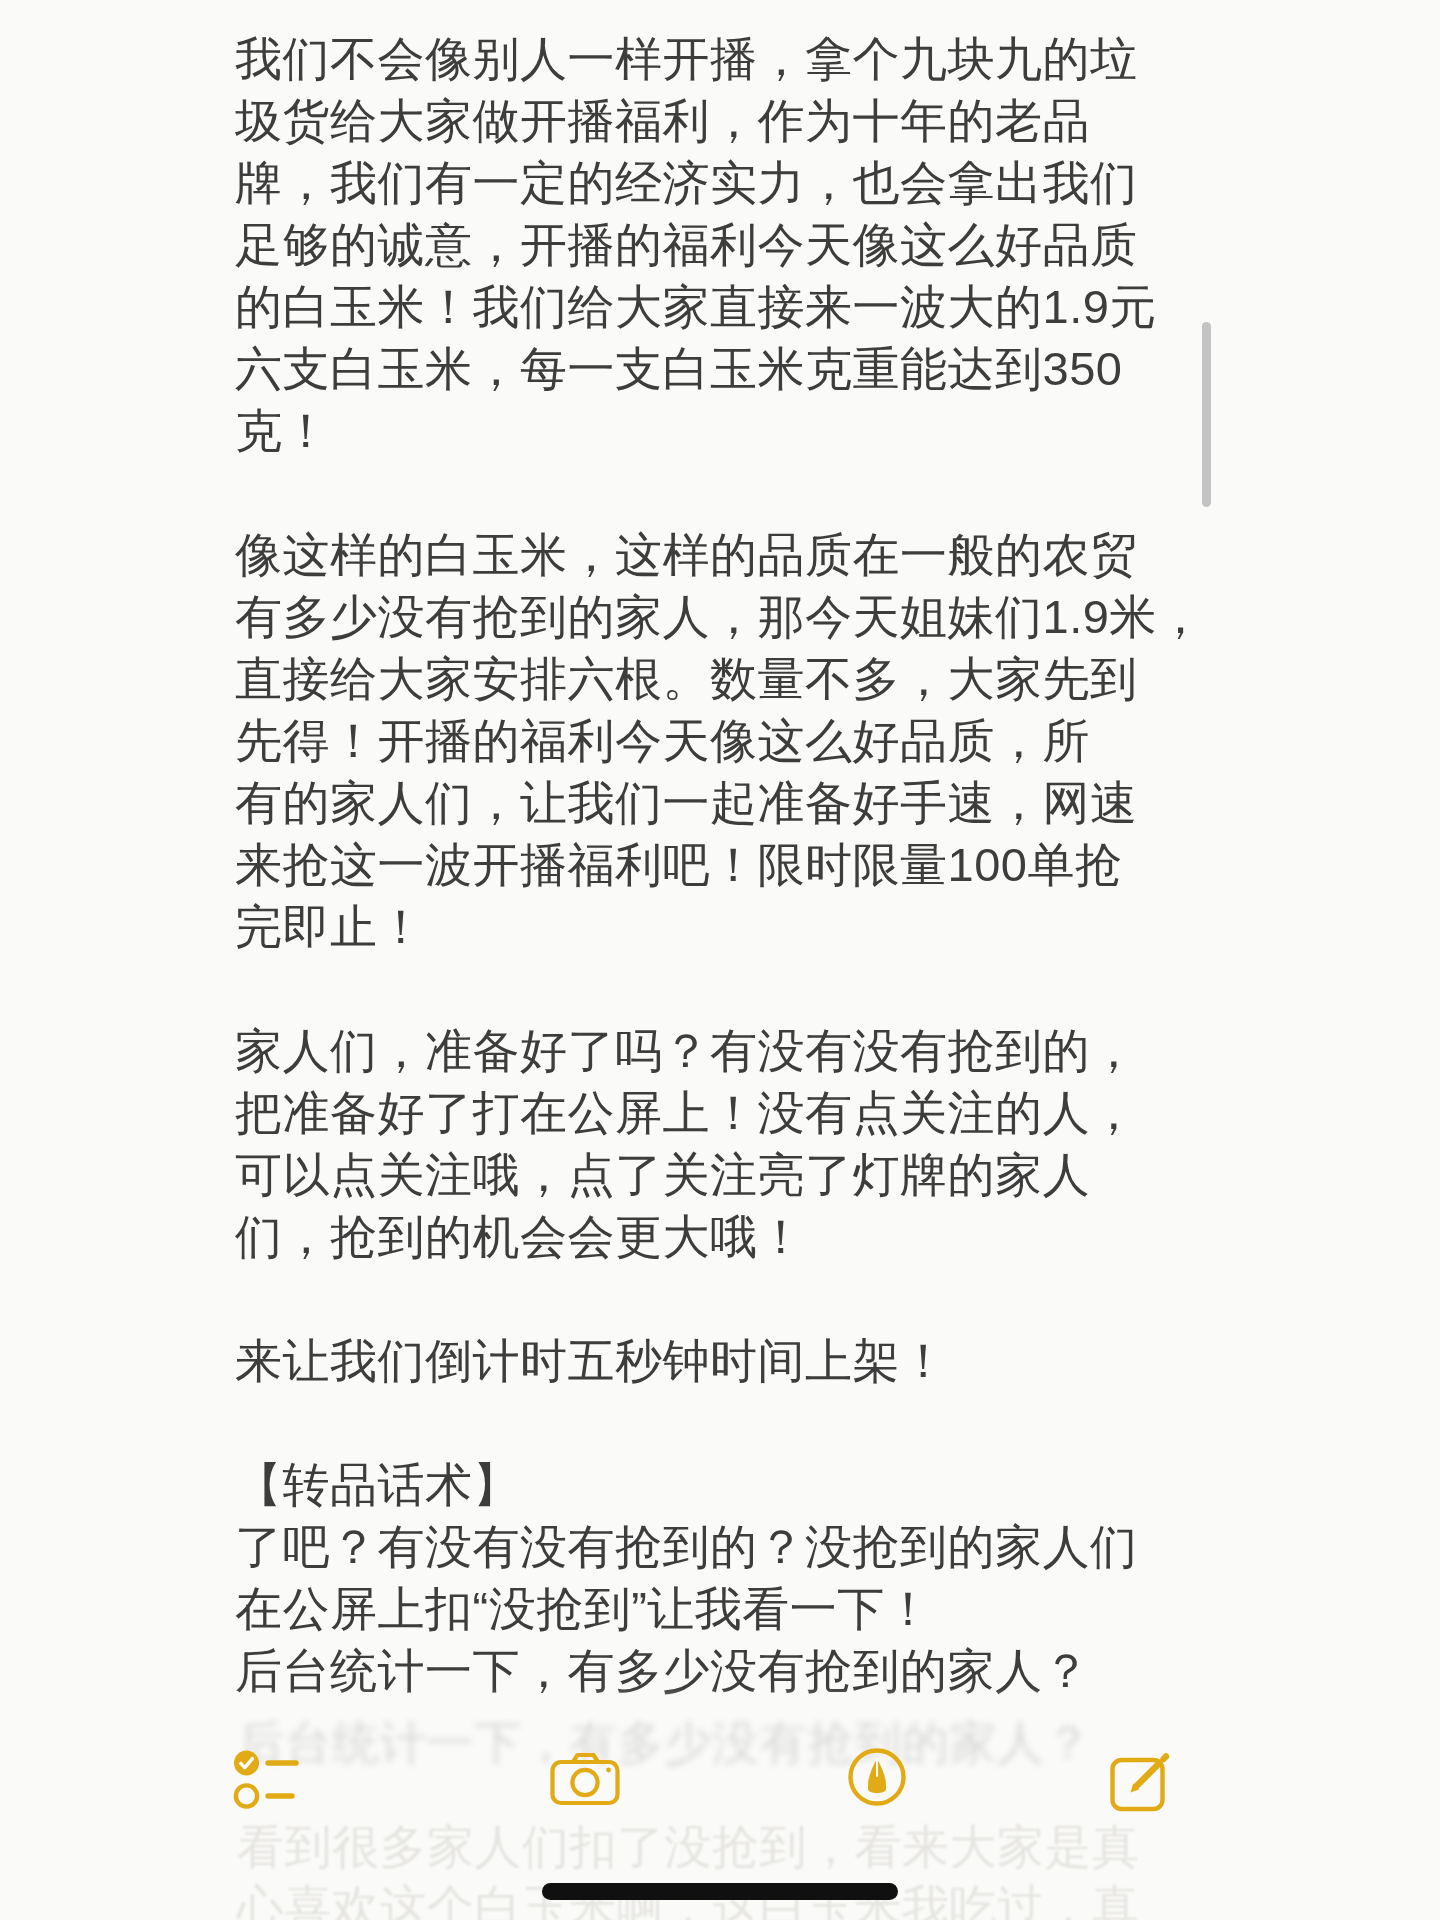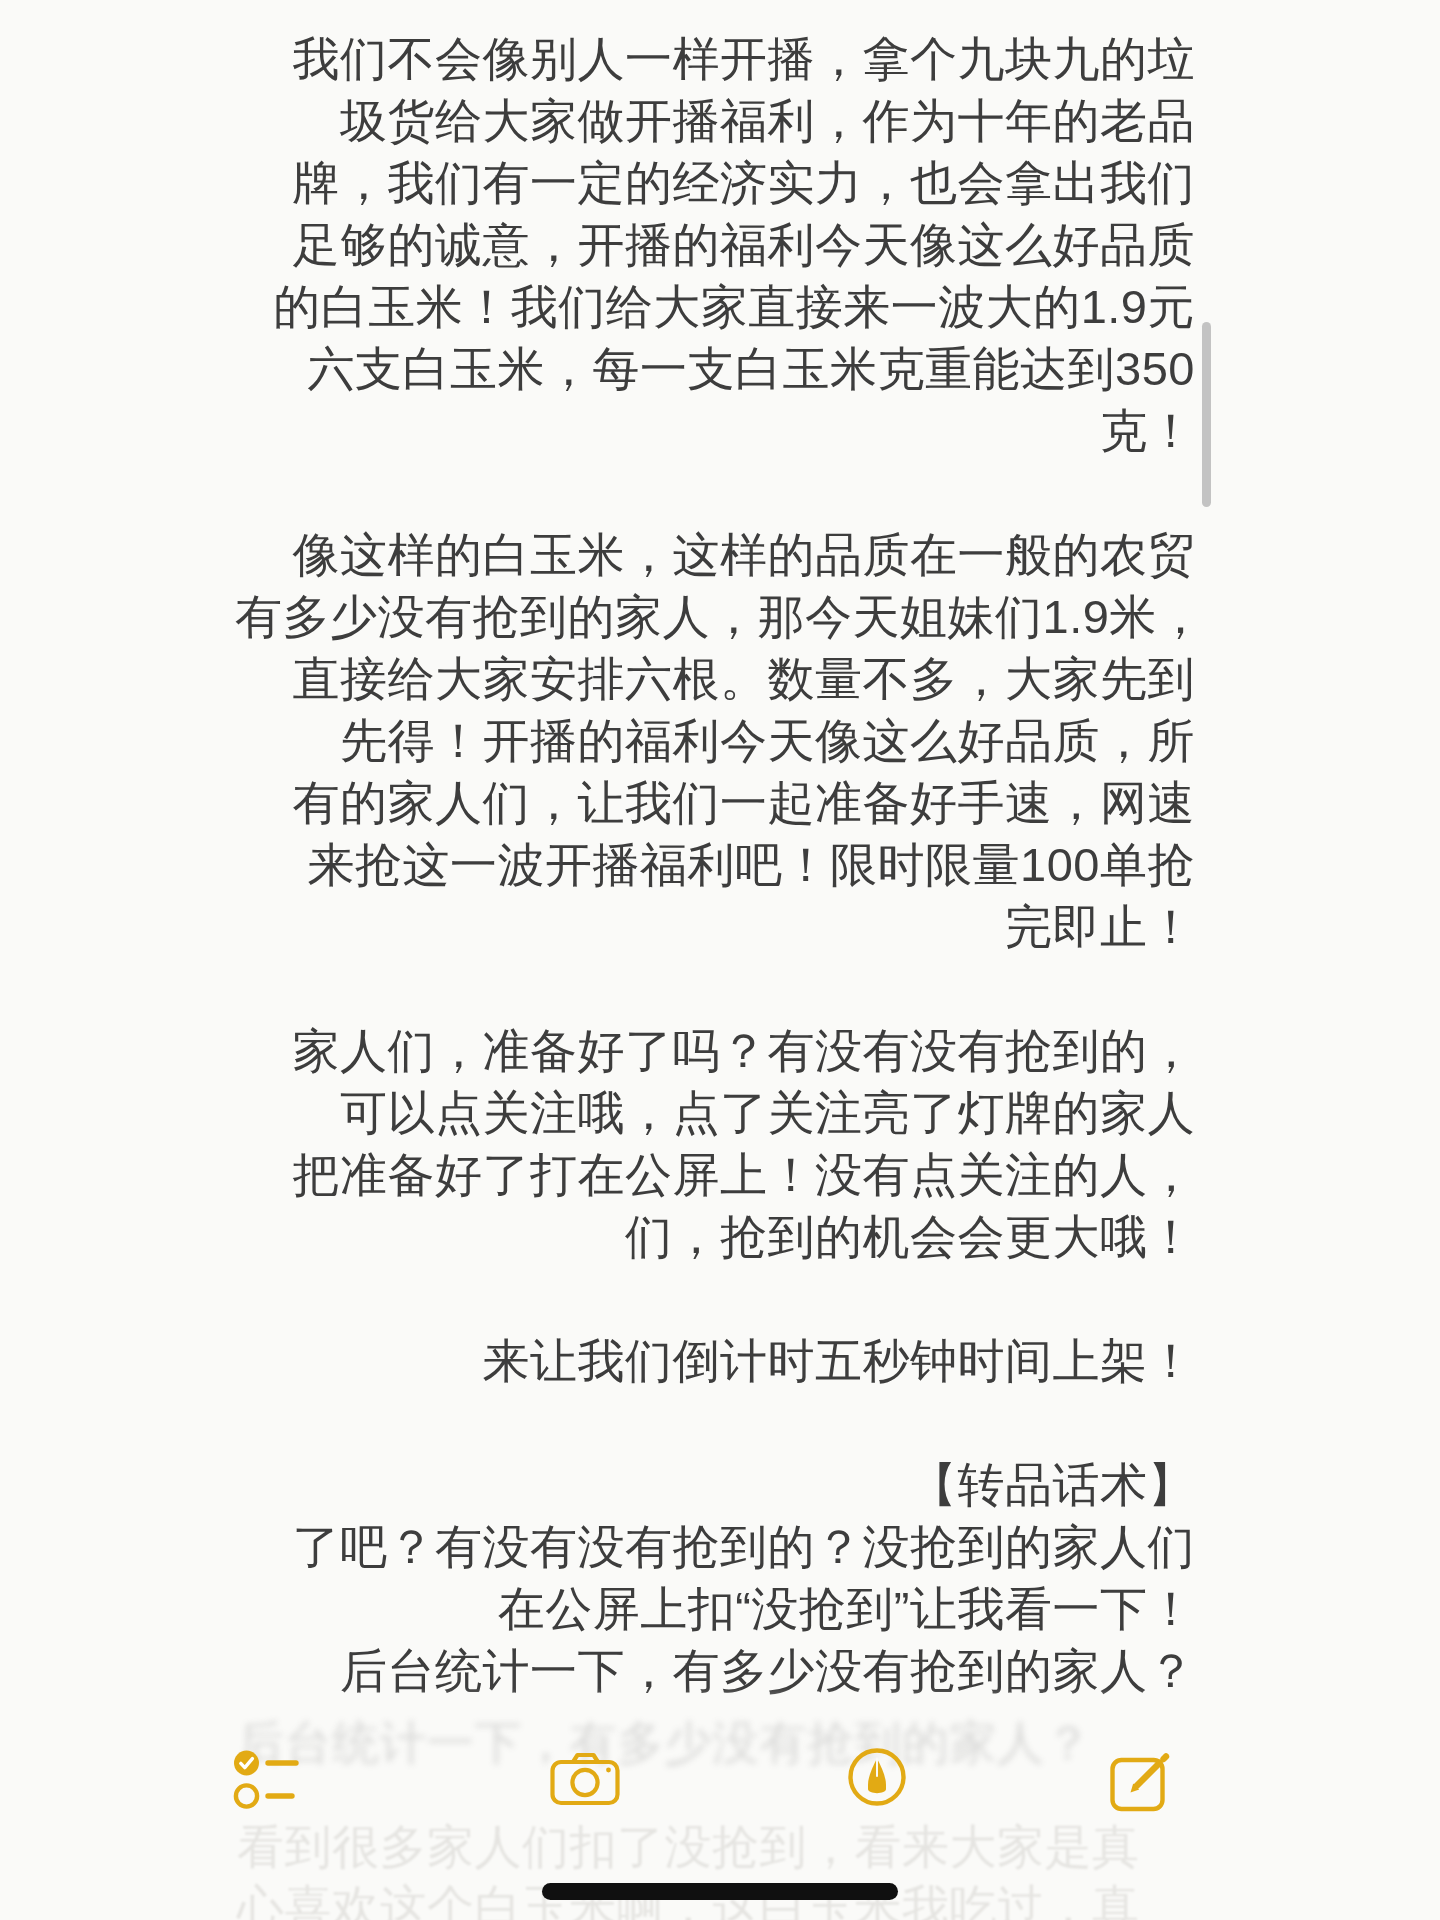--- a/index.html
+++ b/index.html
@@ -11,21 +11,20 @@
     font-family:"Liberation Sans","DejaVu Sans",sans-serif;
   }
   
   #note-content{
     position:absolute;
     left:235px;top:28px;
     width:960px;
     height:1700px;
     overflow:hidden;
     color:#3d3d3d;
-    text-align:right;
   }
   .note-line{
     height:62px;
     line-height:62px;
     font-size:47px;
     letter-spacing:0.5px;
     white-space:nowrap;
   }
   .note-line.blank{height:62px;}
   
@@ -86,22 +85,22 @@
     <div class="note-line blank"></div>
     <div class="note-line">像这样的白玉米，这样的品质在一般的农贸</div>
     <div class="note-line">有多少没有抢到的家人，那今天姐妹们1.9米，</div>
     <div class="note-line">直接给大家安排六根。数量不多，大家先到</div>
     <div class="note-line">先得！开播的福利今天像这么好品质，所</div>
     <div class="note-line">有的家人们，让我们一起准备好手速，网速</div>
     <div class="note-line">来抢这一波开播福利吧！限时限量100单抢</div>
     <div class="note-line">完即止！</div>
     <div class="note-line blank"></div>
     <div class="note-line">家人们，准备好了吗？有没有没有抢到的，</div>
+    <div class="note-line">把准备好了打在公屏上！没有点关注的人，</div>
     <div class="note-line">可以点关注哦，点了关注亮了灯牌的家人</div>
-    <div class="note-line">把准备好了打在公屏上！没有点关注的人，</div>
     <div class="note-line">们，抢到的机会会更大哦！</div>
     <div class="note-line blank"></div>
     <div class="note-line">来让我们倒计时五秒钟时间上架！</div>
     <div class="note-line blank"></div>
     <div class="note-line">【转品话术】</div>
     <div class="note-line">了吧？有没有没有抢到的？没抢到的家人们</div>
     <div class="note-line">在公屏上扣“没抢到”让我看一下！</div>
     <div class="note-line">后台统计一下，有多少没有抢到的家人？</div>
   </div>
 

